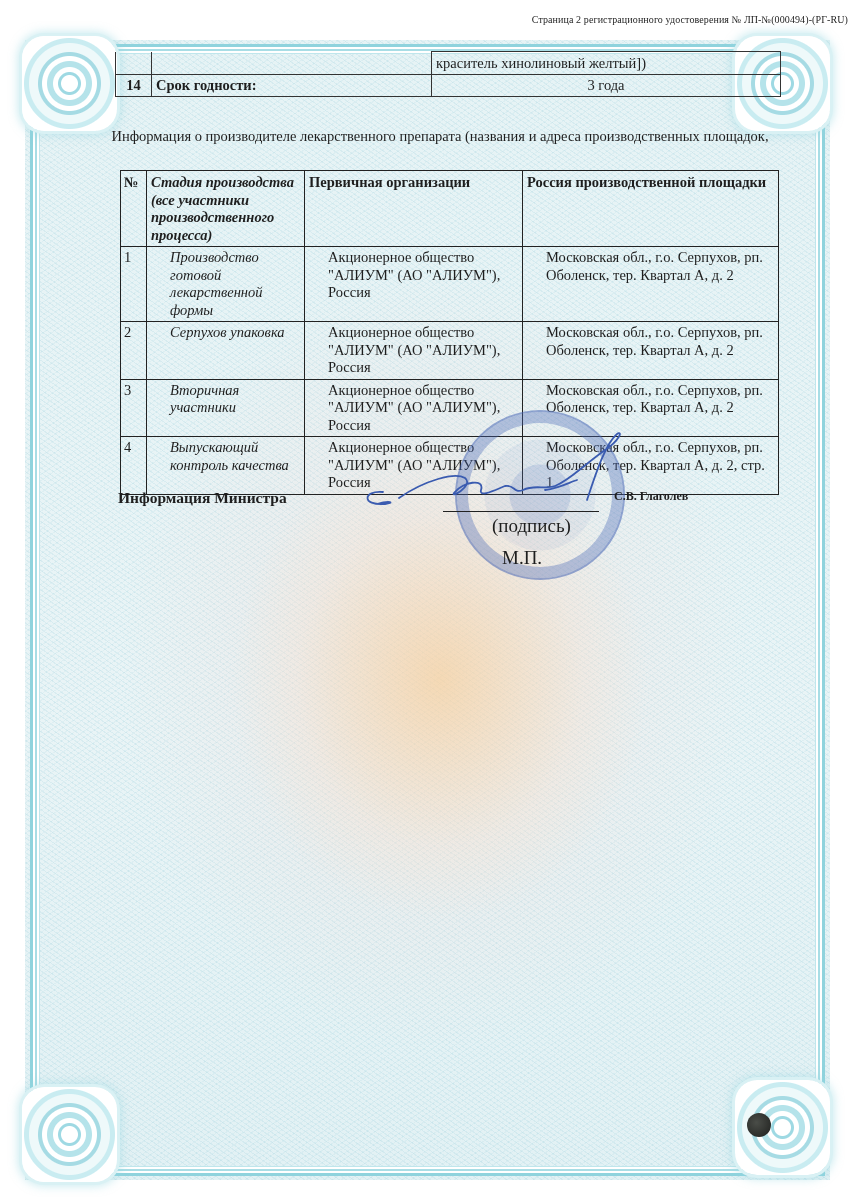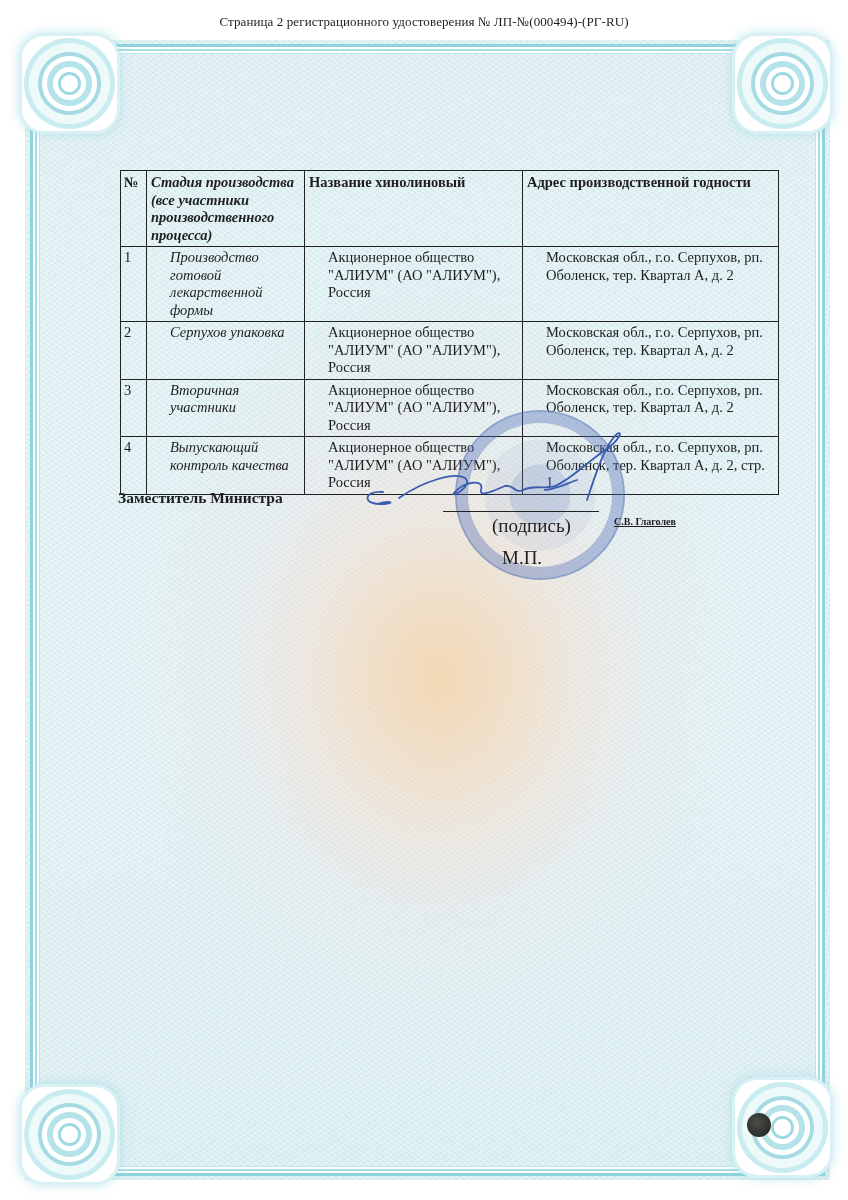--- a/index.html
+++ b/index.html
@@ -1,21 +1,21 @@
 <!DOCTYPE html>
 <html><head>
   <meta charset="utf-8">
   <style>
     * { box-sizing: border-box; margin: 0; padding: 0; }
     html, body { width: 848px; height: 1200px; background: #ffffff; overflow: hidden; }
     body { position: relative; font-family: "Liberation Serif", serif; color: #1e1e1e; }
 
     .header-line {
-      position: absolute; left: 0; top: 14px; width: 848px; text-align: center;
-      font-size: 13px; letter-spacing: 0.1px;
+      position: absolute; left: 0; top: 14px; width: 848px; text-align: right;
+      font-size: 10px; letter-spacing: 0.1px;
     }
 
     
     .paper {
       position: absolute; left: 25px; top: 40px; width: 805px; height: 1140px;
       background:
         radial-gradient(ellipse 260px 300px at 415px 640px, rgba(250,205,140,0.55), rgba(250,225,200,0.25) 55%, rgba(255,255,255,0) 80%),
         radial-gradient(ellipse 420px 520px at 410px 620px, rgba(245,215,210,0.45), rgba(255,255,255,0) 75%),
         repeating-linear-gradient(35deg, rgba(140,200,215,0.18) 0px, rgba(140,200,215,0.18) 1px, rgba(255,255,255,0) 1px, rgba(255,255,255,0) 4px),
         repeating-linear-gradient(-35deg, rgba(140,200,215,0.12) 0px, rgba(140,200,215,0.12) 1px, rgba(255,255,255,0) 1px, rgba(255,255,255,0) 5px),
@@ -76,21 +76,21 @@
     .mfr-table .c-addr { }
 
     
     .sig-title {
       position: absolute; left: 118px; top: 489px; font-size: 15.5px; font-weight: bold;
     }
     .sig-line {
       position: absolute; left: 443px; top: 511px; width: 156px; border-top: 1.3px solid #222;
     }
     .sig-name {
-      position: absolute; left: 614px; top: 516px; font-size: 10px; font-weight: bold; text-decoration: underline;
+      position: absolute; left: 614px; top: 489px; font-size: 12px; font-weight: bold;
     }
     .sig-caption {
       position: absolute; left: 492px; top: 515px; font-size: 19px;
     }
     .mp {
       position: absolute; left: 502px; top: 547px; font-size: 19px;
     }
     .stamp {
       position: absolute; left: 455px; top: 410px; width: 170px; height: 170px; border-radius: 50%;
       border: 2px solid rgba(70,100,180,0.55);
@@ -109,33 +109,44 @@
 <div class="paper"></div>
 <div class="frame"></div>
 <div class="rosette tl"></div>
 <div class="rosette tr"></div>
 <div class="rosette bl"></div>
 <div class="rosette br"></div>
 <div class="punch-hole"></div>
 
 <table class="top-table">
   <tbody>
+      <tr class="cont">
+    <td class="num"></td>
+    <td class="lbl"></td>
+    <td class="val-left">краситель хинолиновый желтый])</td>
+  </tr>
+  <tr>
+    <td class="num">14</td>
+    <td class="lbl">Срок годности:</td>
+    <td class="val">3 года</td>
+  </tr>
 </tbody>
   </table>
 
 <div class="info-text">
+  <div>Информация о производителе лекарственного препарата (названия и адреса производственных площадок,</div>
 </div>
 
 <table class="mfr-table">
   <thead>
     <tr>
       <th class="c-no">№</th>
       <th class="c-stage">Стадия производства (все участники производственного процесса)</th>
-      <th class="c-org">Название хинолиновый</th>
-      <th class="c-addr">Адрес производственной годности</th>
+      <th class="c-org">Первичная организации</th>
+      <th class="c-addr">Россия производственной площадки</th>
     </tr>
   </thead>
   <tbody>
     <tr>
       <td class="c-no">1</td>
       <td class="c-stage">Производство готовой лекарственной формы</td>
       <td class="c-org">Акционерное общество "АЛИУМ" (АО "АЛИУМ"), Россия</td>
       <td class="c-addr">Московская обл., г.о. Серпухов, рп. Оболенск, тер. Квартал А, д. 2</td>
     </tr>
     <tr>
@@ -157,17 +168,17 @@
       <td class="c-addr">Московская обл., г.о. Серпухов, рп. Оболенск, тер. Квартал А, д. 2, стр. 1</td>
     </tr>
   </tbody>
 </table>
 
 <div class="stamp"></div>
 <svg class="signature" viewBox="0 0 310 100">
   <path d="M28 72 C8 70 6 86 30 84 C40 83 36 80 22 84 M44 78 C70 60 100 52 110 58 C120 66 92 80 100 72 C108 62 130 58 126 70 C124 78 140 70 150 66 C160 64 158 74 168 70 C180 64 190 70 200 66 C215 60 225 48 250 30 C265 20 268 10 262 14 C250 24 240 56 232 80 M190 70 C205 68 215 62 222 60" fill="none" stroke="#3a5bb0" stroke-width="1.8" stroke-linecap="round"></path>
 </svg>
 
-<div class="sig-title">Заместитель Министра</div>
+<div class="sig-title">Информация Министра</div>
 <div class="sig-line"></div>
 <div class="sig-name">С.В. Глаголев</div>
 <div class="sig-caption">(подпись)</div>
 <div class="mp">М.П.</div>
 
 </body></html>

